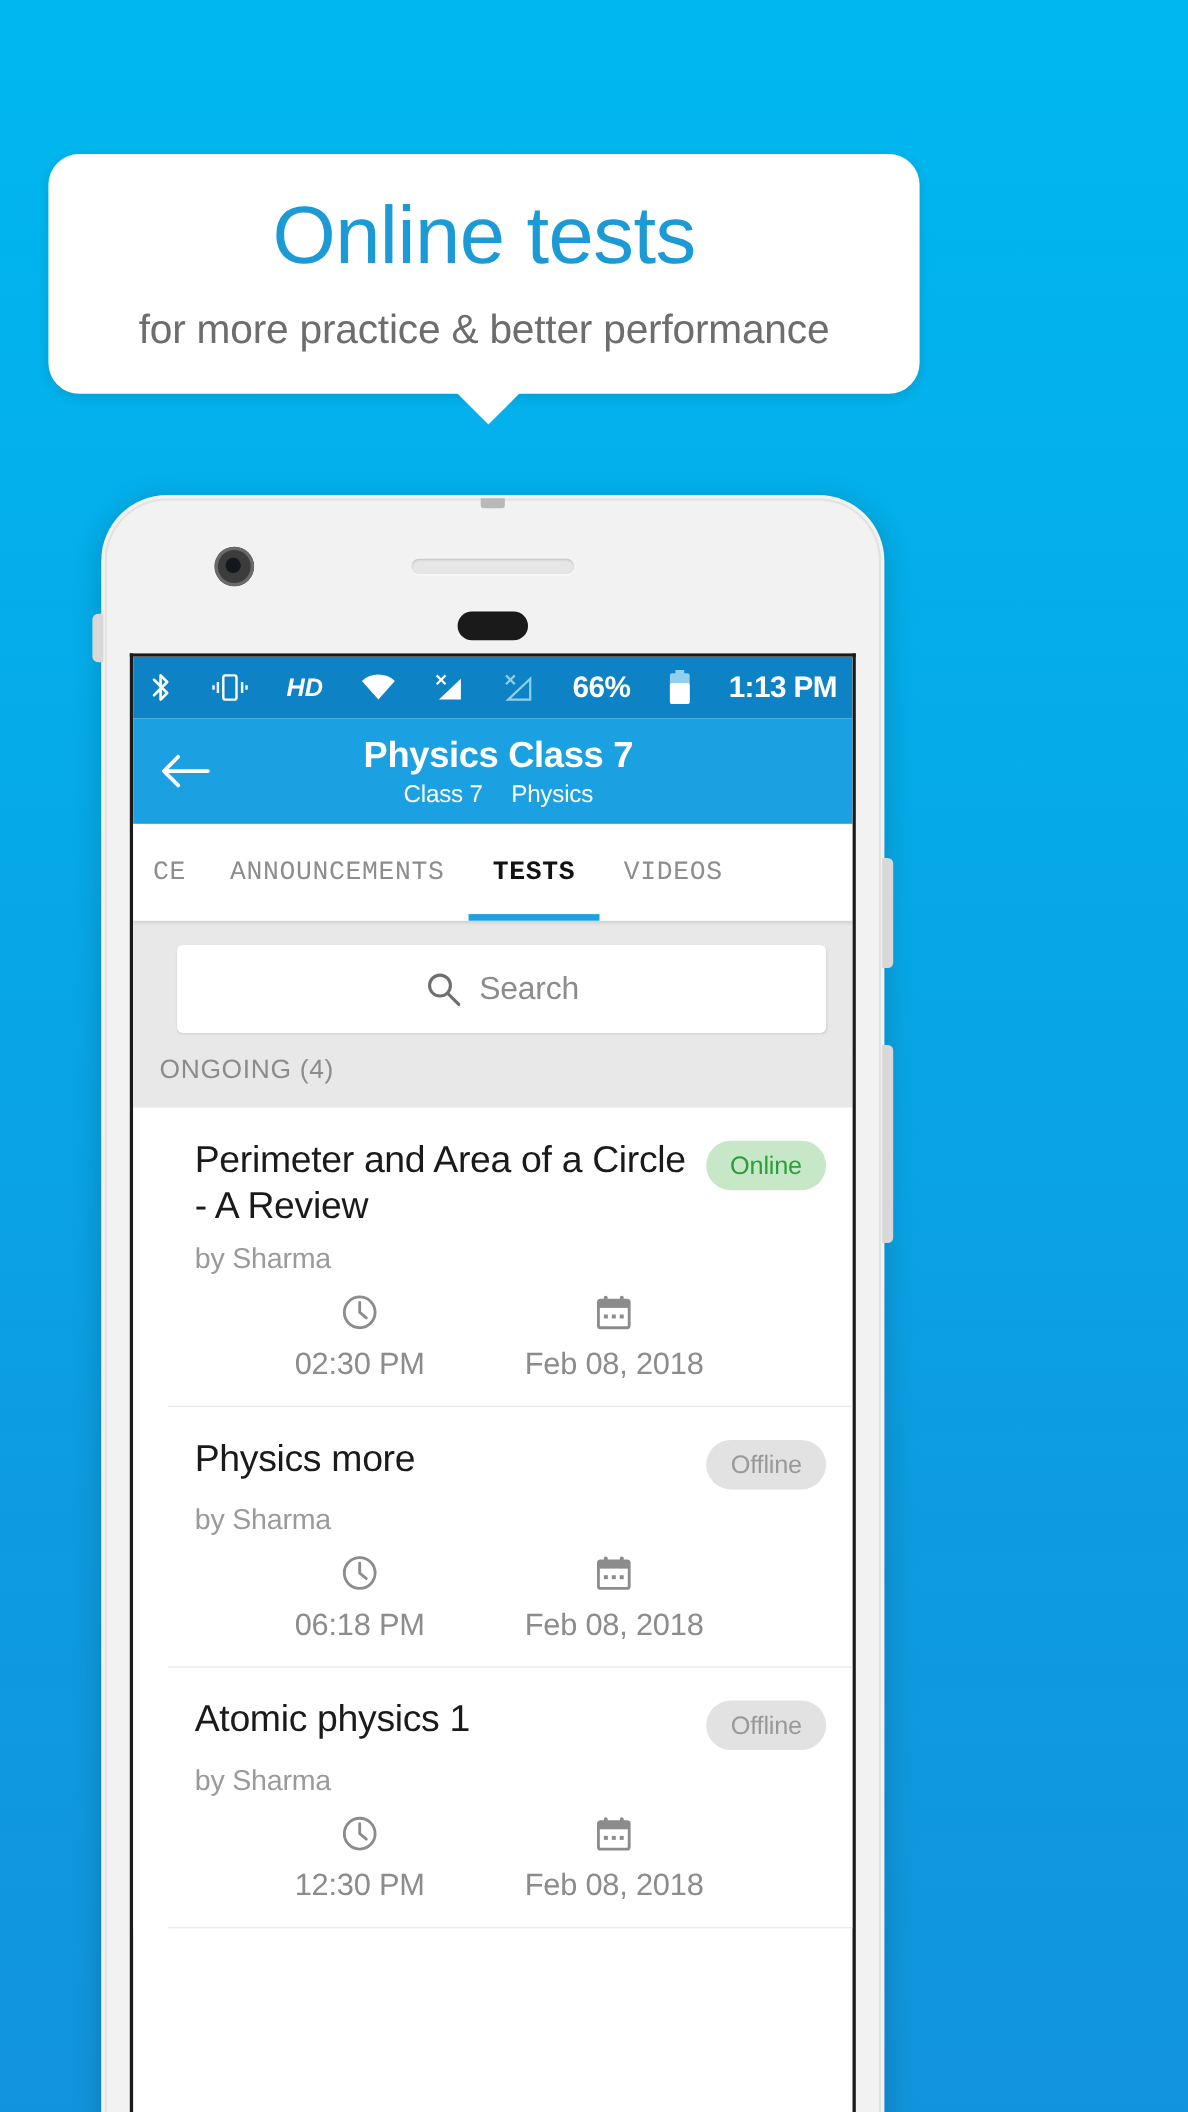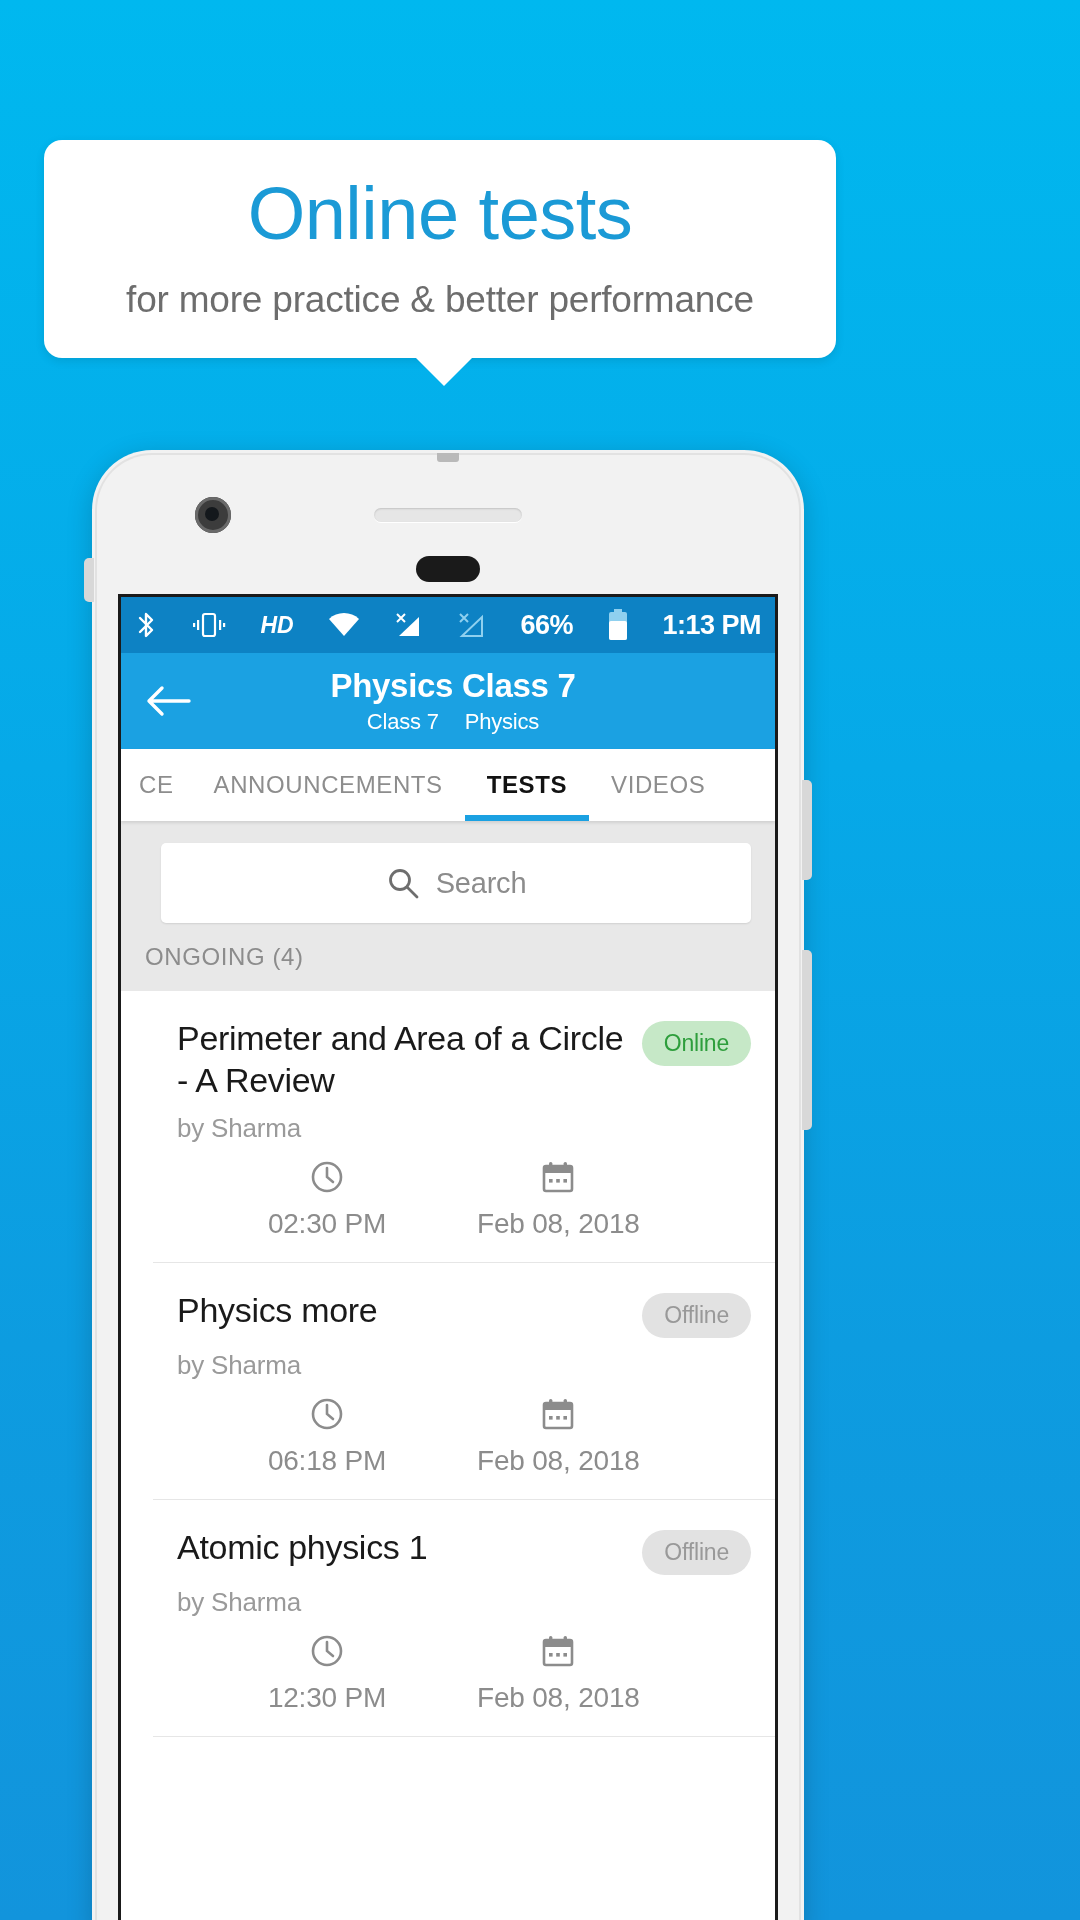--- a/index.html
+++ b/index.html
@@ -6,21 +6,21 @@
   html,body { width:1080px; height:1920px; overflow:hidden; }
   body {
     font-family:"Liberation Sans", sans-serif;
     background:linear-gradient(180deg,#00b8ef 0%,#06a9e8 40%,#0d9ce0 70%,#1294dc 100%);
     position:relative;
   }
 
   
   .callout {
     position:absolute; left:44px; top:140px; width:792px; height:218px;
-    background:#ffffff; border-radius:18px;
+    background:#ffffff; border-radius:28px;
     box-shadow:0 3px 10px rgba(0,0,0,0.10);
     display:flex; flex-direction:column; align-items:center; justify-content:center;
   }
   .callout-title {
     font-size:74px; color:#1b9ad6; font-weight:400; letter-spacing:-0.5px;
     line-height:1.0; margin-bottom:28px;
   }
   .callout-sub {
     font-size:37px; color:#6d6d6d; font-weight:400; letter-spacing:-0.2px;
   }
@@ -93,22 +93,22 @@
     display:flex; align-items:center; position:relative;
   }
   .back-arrow { position:absolute; left:24px; top:50%; transform:translateY(-50%); }
   .appbar-titles { width:100%; text-align:center; padding-left:10px; }
   .appbar-title { font-size:33px; font-weight:700; line-height:1.15; letter-spacing:-0.3px; }
   .appbar-sub { font-size:22px; font-weight:400; margin-top:4px; letter-spacing:-0.2px; }
   .appbar-sub span { margin:0 10px; }
 
   
   .tabs {
-    height:72px; background:#fff; display:flex; align-items:stretch;
-    box-shadow:0 2px 3px rgba(0,0,0,0.10); position:relative; z-index:3;
+    height:88px; background:#fff; display:flex; align-items:stretch;
+    box-shadow:0 2px 3px rgba(0,0,0,0.10); position:relative; z-index:3;font-family:Liberation Mono, monospace;
   }
   .tab {
     display:flex; align-items:center; justify-content:center;
     font-size:24px; color:#8d8d8d; letter-spacing:0.6px; white-space:nowrap;
     position:relative; padding:0 22px;
   }
   .tab.active { color:#121212; font-weight:700; }
   .tab.active::after{
     content:""; position:absolute; left:0; right:0; bottom:0; height:6px; background:#1ba1e2;
   }

